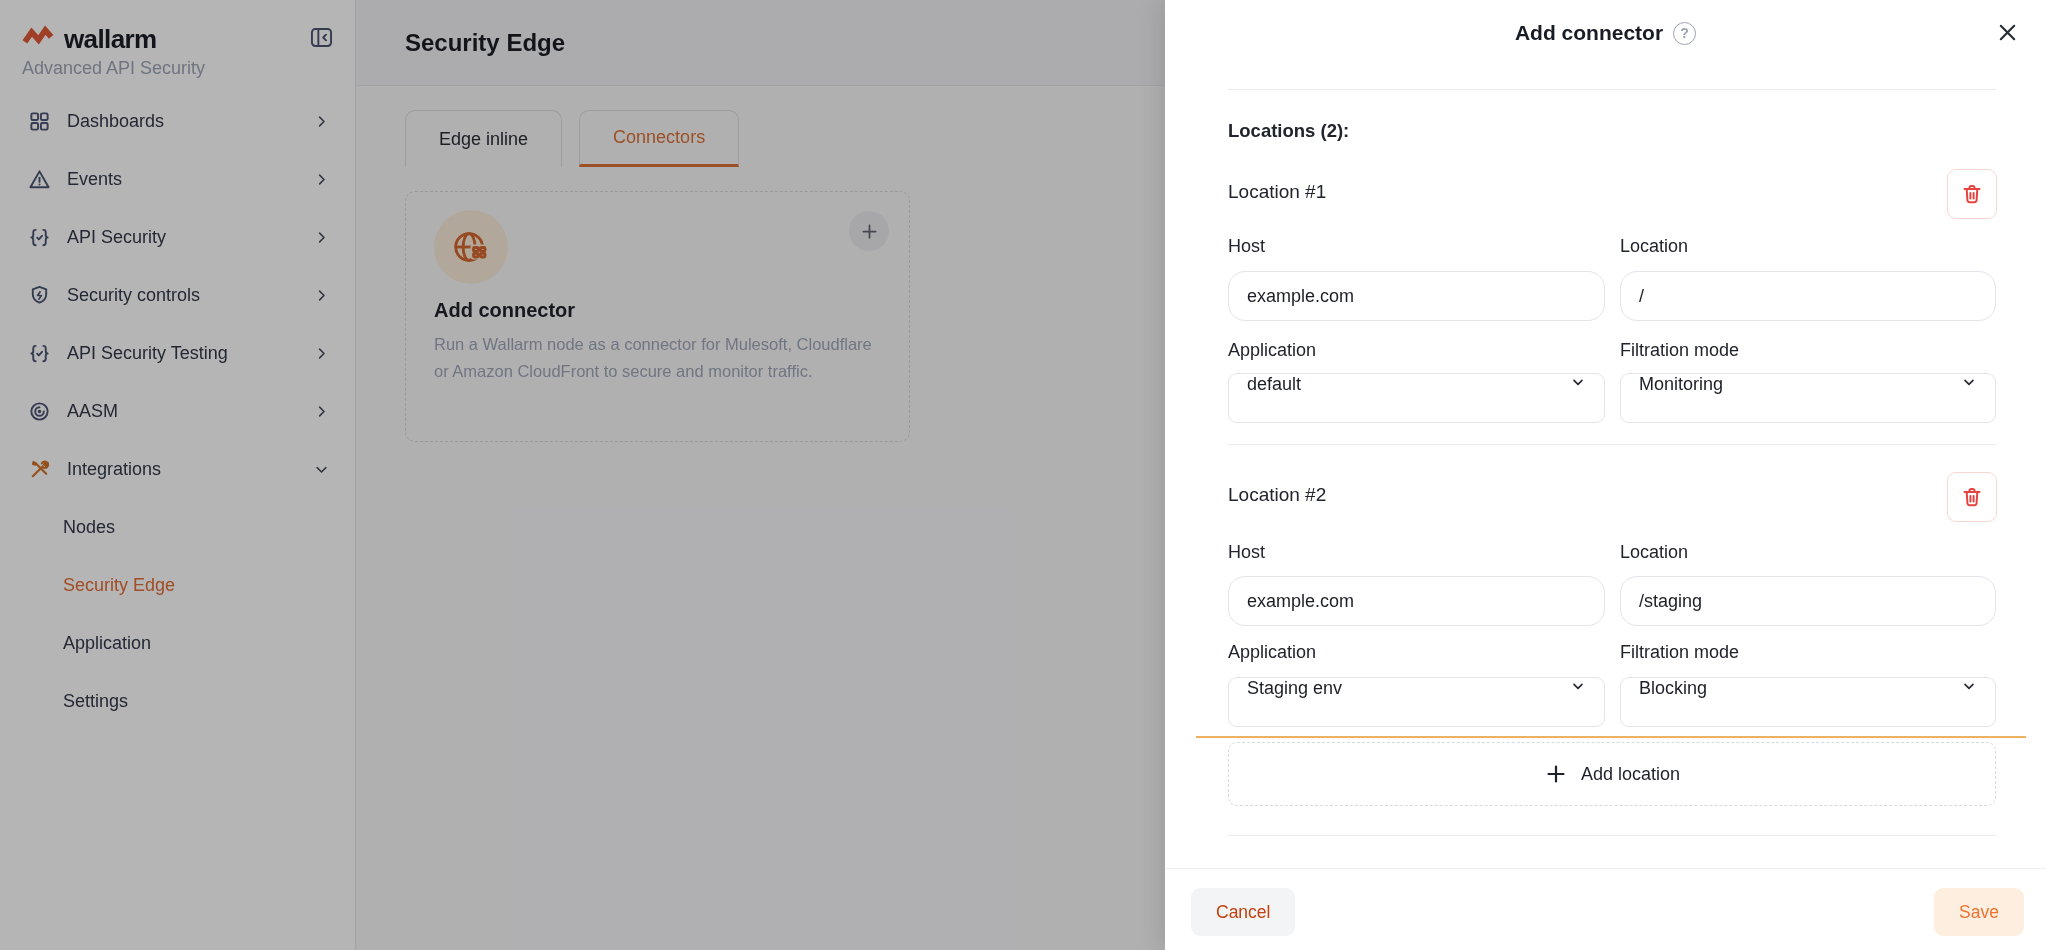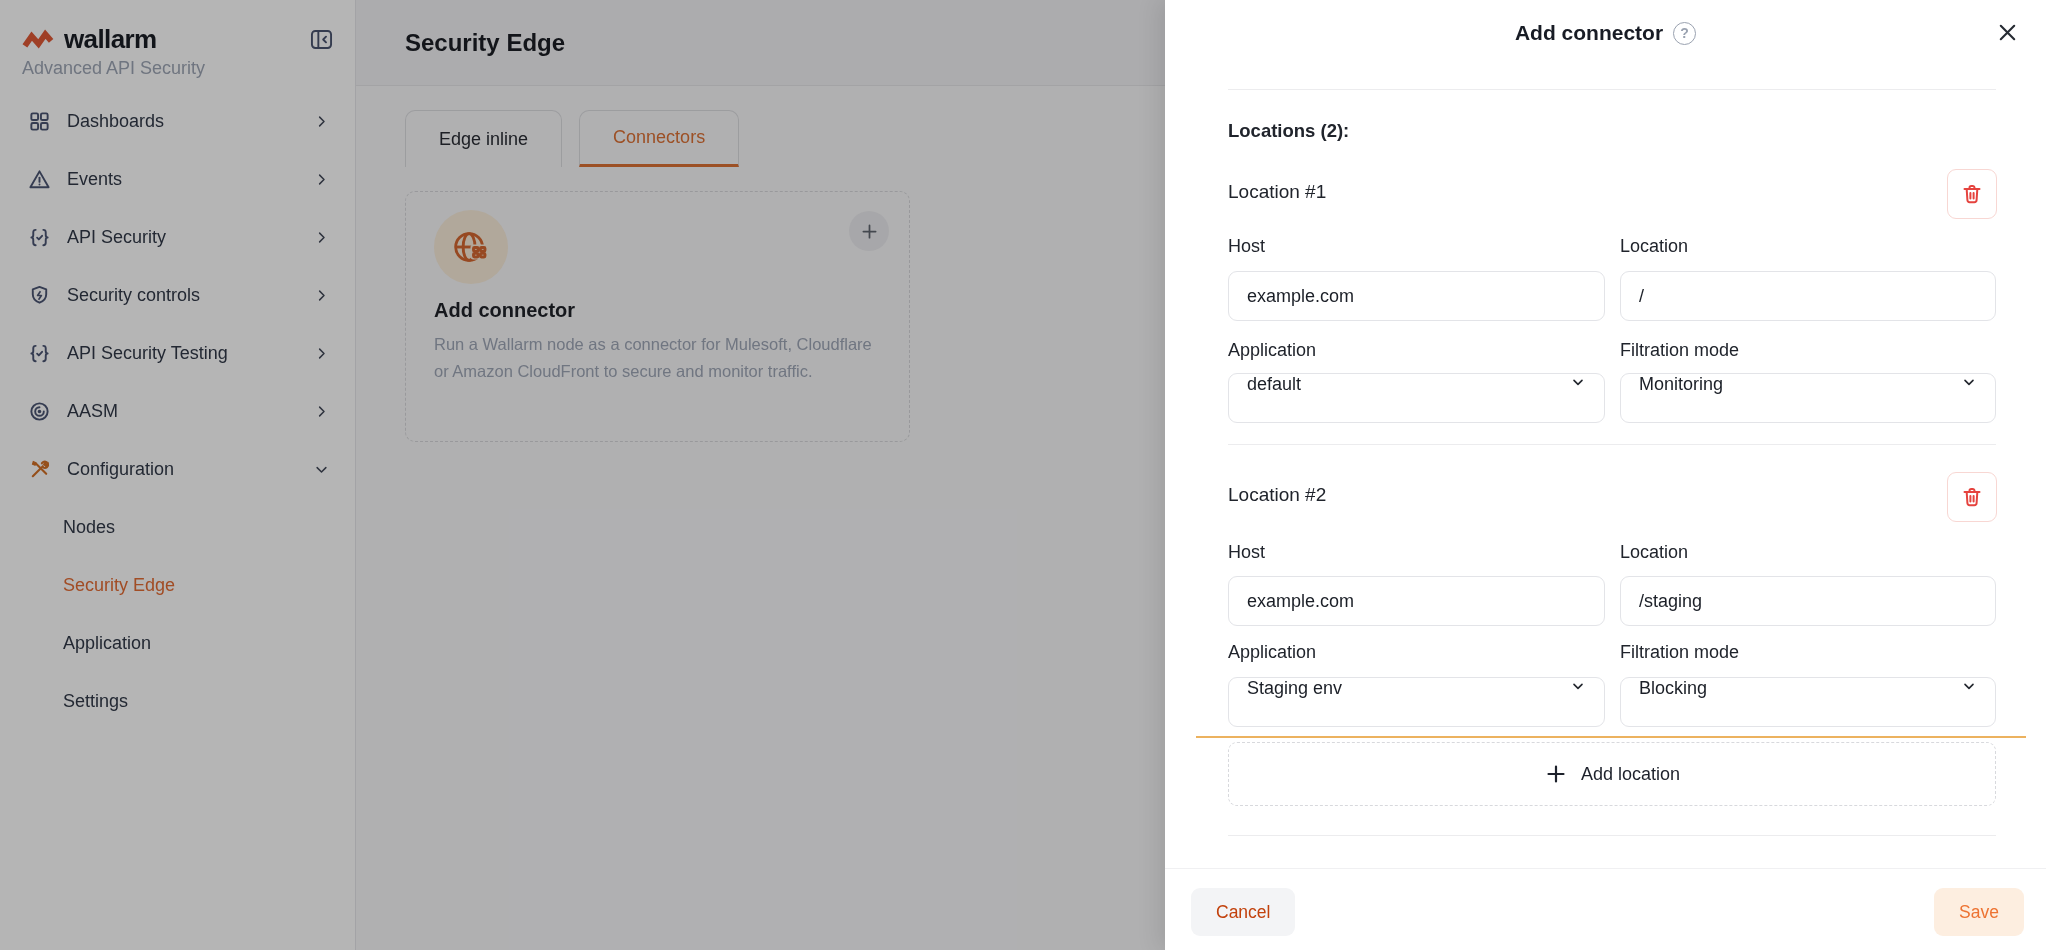--- a/index.html
+++ b/index.html
@@ -9,21 +9,21 @@
     font-family:"Liberation Sans", sans-serif;
     background:#ffffff; color:#1b1f27;
   }
   .stage { position:relative; width:2046px; height:950px; overflow:hidden; }
 
   
   .sidebar {
     position:absolute; left:0; top:0; bottom:0; width:356px;
     background:#fcfcfd; border-right:1px solid #e2e3e7;
   }
-  .brand-row { display:flex; align-items:center; padding:24px 20px 0 22px; }
+  .brand-row { display:flex; align-items:flex-start; padding:24px 20px 0 22px; }
   .brand-name { font-size:26px; font-weight:bold; color:#14171f; letter-spacing:-0.6px; margin-left:9px; }
   .collapse-btn { margin-left:auto; color:#454f6b; cursor:pointer; display:flex; }
   .brand-subtitle { padding:3px 22px 0 22px; font-size:18px; color:#99a1b0; }
   .nav { margin-top:13px; }
   .nav-item {
     display:flex; align-items:center; height:58px; padding:0 26px 0 28px;
     font-size:18px; color:#2b3342; cursor:pointer;
   }
   .nav-icon { width:24px; margin-right:15px; color:#46506e; display:flex; align-items:center; }
   .nav-icon.orange { color:#cf6a1f; }
@@ -82,21 +82,21 @@
   .close-btn { position:absolute; top:21px; right:27px; cursor:pointer; display:flex; }
 
   .hline { position:absolute; height:1px; background:#ececee; }
   .hline.orange { background:#ecb25f; height:2px; }
 
   .m-label { position:absolute; font-size:18px; color:#20242c; }
   .m-label.bold { font-weight:bold; }
   .m-label.big { font-size:19px; }
 
   .txt {
-    position:absolute; height:50px; border:1px solid #e3e4e8; border-radius:9px;
+    position:absolute; height:50px; border:1px solid #e3e4e8; border-radius:17px;
     font-size:18px; color:#1b1f27; padding:0 18px; background:#fff; outline:none;
     font-family:"Liberation Sans", sans-serif;
   }
   .sel {
     position:absolute; height:50px; border:1px solid #e3e4e8; border-radius:9px;
     display:flex; align-items:flex-start; padding:0 18px; font-size:18px; color:#1b1f27;
     background:#fff; cursor:pointer;
   }
   .sel .chev { margin-left:auto; display:flex; }
 
@@ -238,21 +238,21 @@
       </div>
       <div class="nav-item">
         <span class="nav-icon orange">
           <svg width="23" height="23" viewBox="0 0 24 24" fill="none" stroke="currentColor" stroke-width="2.2" stroke-linecap="round">
               <path d="M5 19 15.5 8.5"></path>
               <path d="M14.5 5.5a3.4 3.4 0 0 1 4.7-1.2l-2.3 2.3 1.6 1.6 2.3-2.3a3.4 3.4 0 0 1-4.7 4.1"></path>
               <path d="M8.5 6 19 16.5"></path>
               <path d="M5.5 3.8 8.4 5l-1 2.6-2.7-1.1z" fill="currentColor" stroke-width="1.2"></path>
             </svg>
         </span>
-        <span>Configuration</span>
+        <span>Integrations</span>
         <span class="nav-chevron">
           <svg width="15" height="15" viewBox="0 0 24 24" fill="none" stroke="currentColor" stroke-width="2.4" stroke-linecap="round" stroke-linejoin="round">
               <path d="m5 9 7 7 7-7"></path>
             </svg>
         </span>
       </div>
 
       <div class="nav-sub">
         <span>Nodes</span>
       </div>

